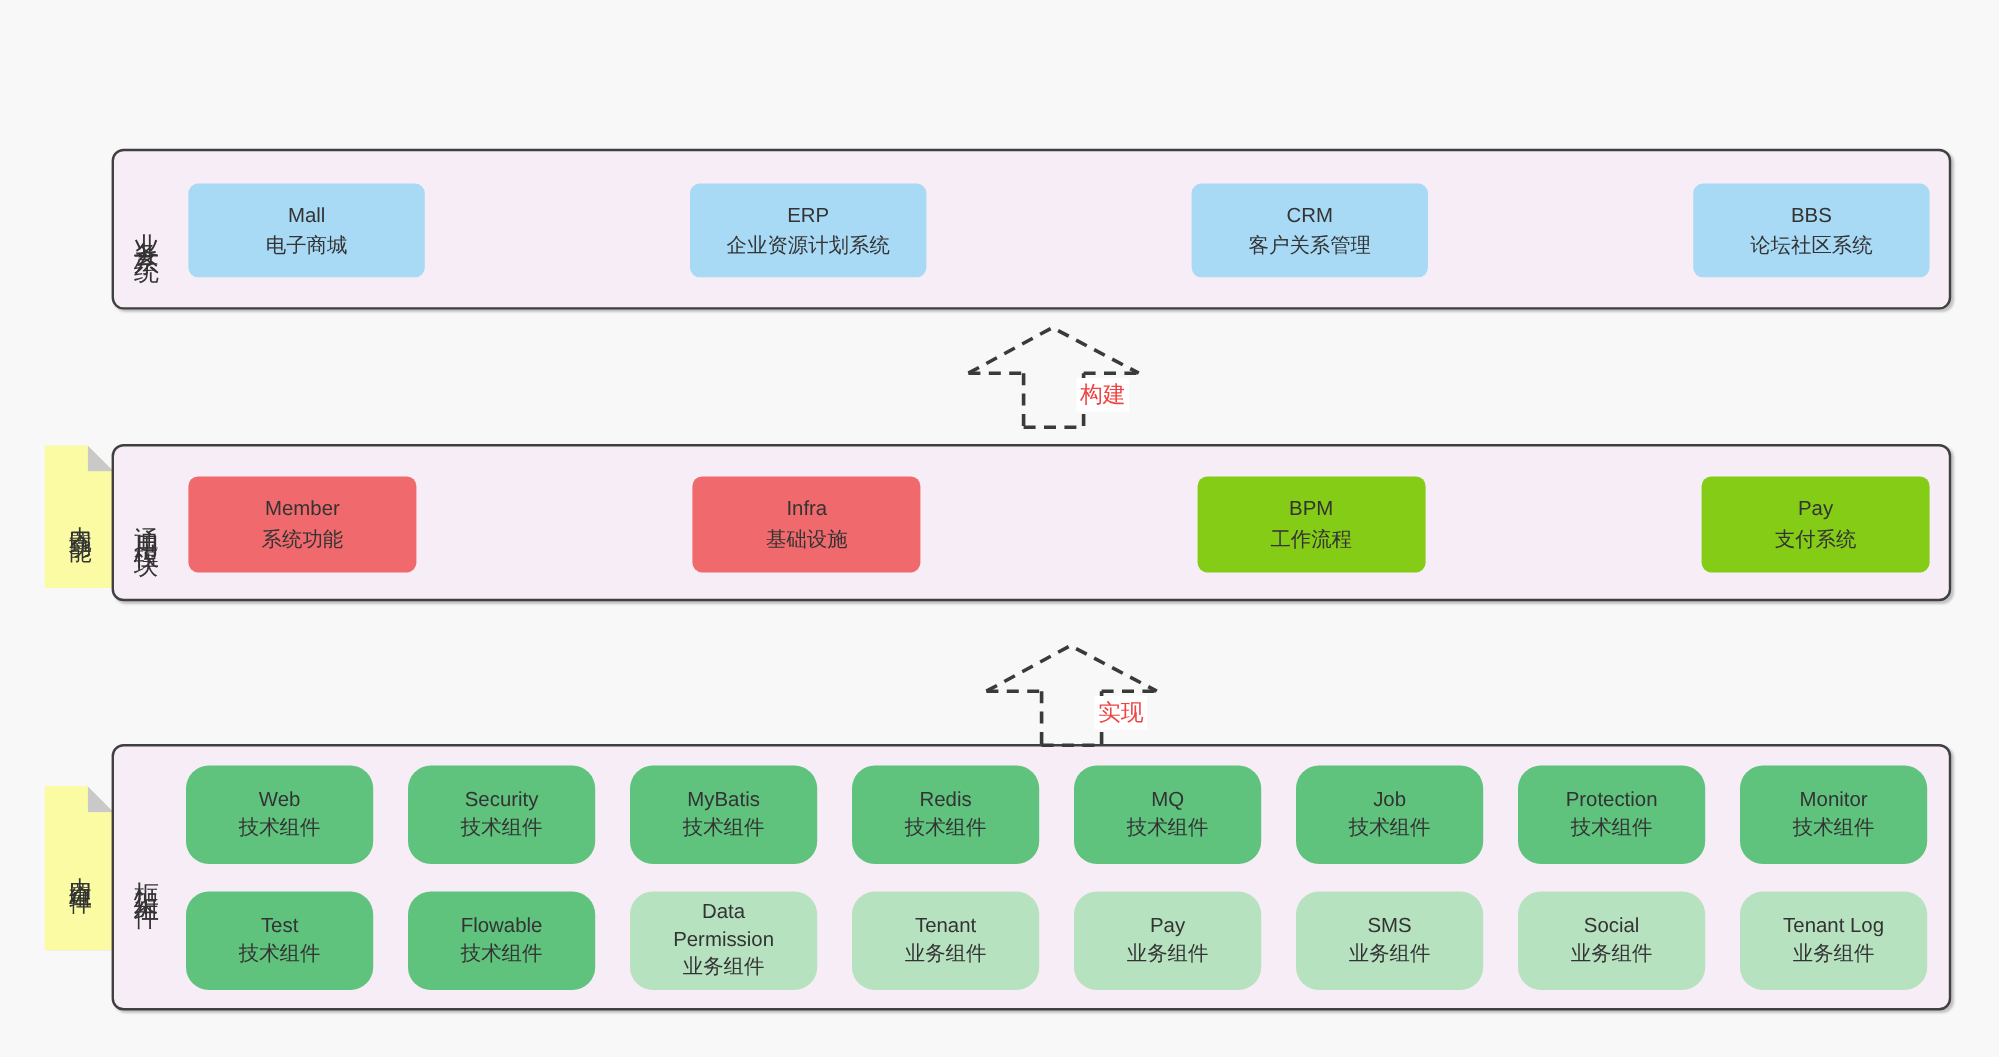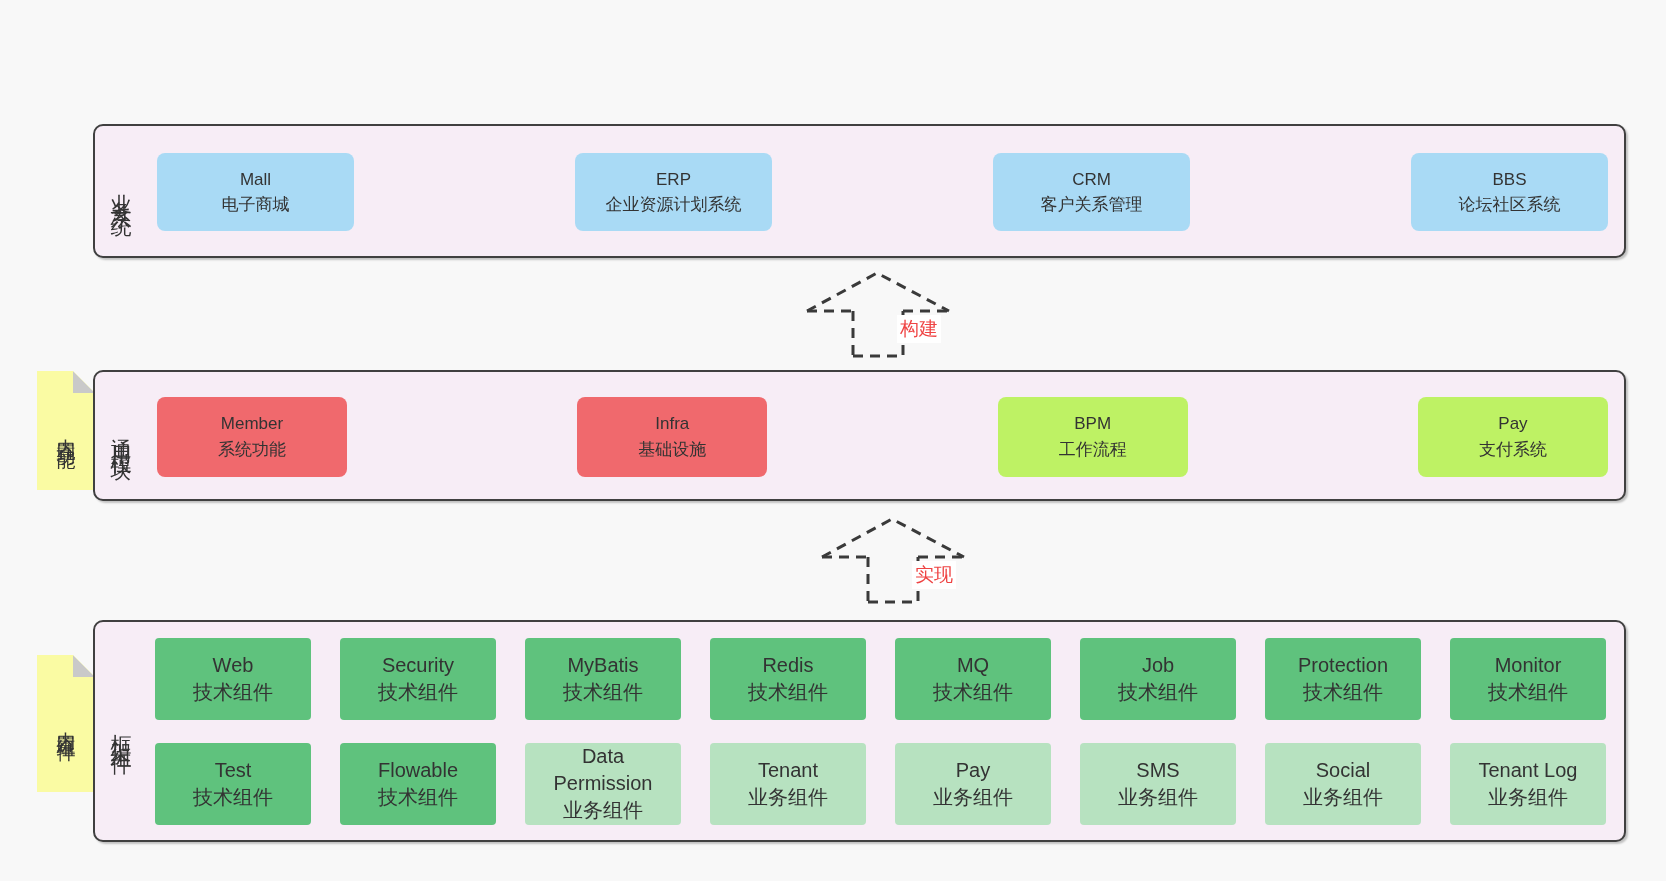--- a/index.html
+++ b/index.html
@@ -66,32 +66,32 @@
     flex:1;
     display:grid;
     grid-template-columns:repeat(8,1fr);
     column-gap:29px;
     row-gap:23px;
     align-content:center;
     padding:0 18px 0 14px;
   }
   .cell{
     height:82px;
-    border-radius:4px;
+    border-radius:19px;
     display:flex;flex-direction:column;
     align-items:center;justify-content:center;
     text-align:center;
-    font-size:20px;line-height:1.35;
+    font-size:17px;line-height:1.35;
     color:#333;
   }
   .cell .t{max-width:112px;}
 
   .blue{background:#a9daf5;}
   .red{background:#f0696d;}
-  .pink{background:#bef264;}
+  .pink{background:#84cc16;}
   .green{background:#5fc27d;}
   .lightgreen{background:#b7e2c0;}
 
   
   .sticky{
     position:absolute;
     left:37px;width:58px;
     background:#fafba3;
     z-index:0;
     box-shadow:2px 2px 2px rgba(0,0,0,0.2);
@@ -114,21 +114,21 @@
     color:#333;
   }
 
   
   .arrow{
     position:absolute;
     width:150px;height:92px;
     z-index:2;
   }
   #arrow1{left:802px;top:269px;}
-  #arrow2{left:817px;top:515px;}
+  #arrow2{left:817px;top:534px;}
   .arrow svg{position:absolute;left:0;top:0;}
   .arrow-label{
     position:absolute;
     left:50%;top:46px;
     transform:translateX(-50%);
     background:#ffffff;
     padding:1px 3px;
     font-size:19px;
     color:#ef4444;
     white-space:nowrap;

